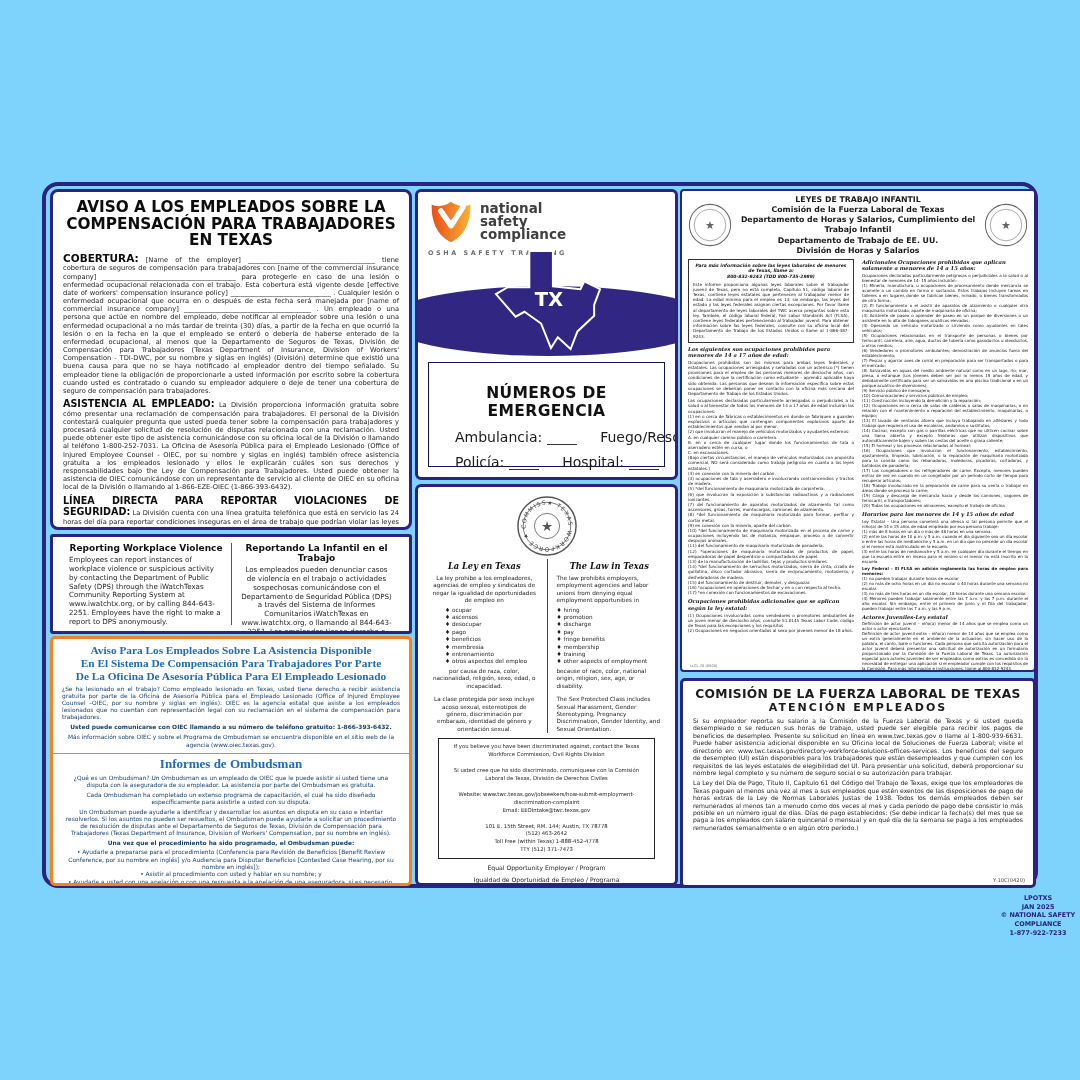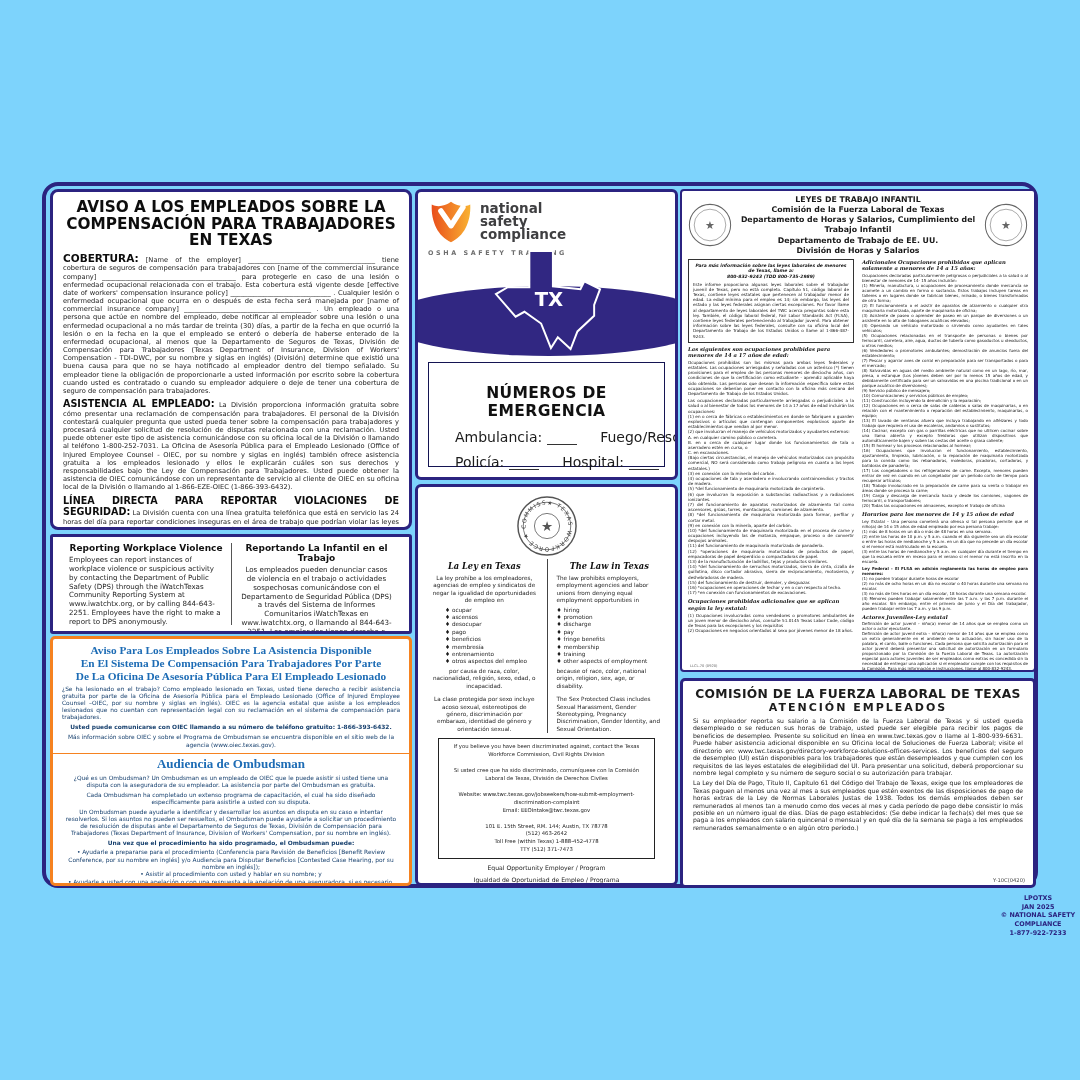--- a/index.html
+++ b/index.html
@@ -133,21 +133,21 @@
   </div>
 
   <div class="panel oi">
     <div class="oi-title pre">Aviso Para Los Empleados Sobre La Asistencia Disponible
 En El Sistema De Compensación Para Trabajadores Por Parte
 De La Oficina De Asesoría Pública Para El Empleado Lesionado</div>
     <div class="oi-p jus">¿Se ha lesionado en el trabajo? Como empleado lesionado en Texas, usted tiene derecho a recibir asistencia gratuita por parte de la Oficina de Asesoría Pública para el Empleado Lesionado (Office of Injured Employee Counsel –OIEC, por su nombre y siglas en inglés). OIEC es la agencia estatal que asiste a los empleados lesionados que no cuentan con representación legal con su reclamación en el sistema de compensación para trabajadores.</div>
     <div class="oi-p oi-b">Usted puede comunicarse con OIEC llamando a su número de teléfono gratuito: 1-866-393-6432.</div>
     <div class="oi-p">Más información sobre OIEC y sobre el Programa de Ombudsman se encuentra disponible en el sitio web de la agencia (www.oiec.texas.gov).</div>
     <div class="oi-rule"></div>
-    <div class="oi-h2">Audiencia de Ombudsman</div>
+    <div class="oi-h2">Informes de Ombudsman</div>
     <div class="oi-p">¿Qué es un Ombudsman? Un Ombudsman es un empleado de OIEC que le puede asistir si usted tiene una disputa con la aseguradora de su empleador. La asistencia por parte del Ombudsman es gratuita.</div>
     <div class="oi-p">Cada Ombudsman ha completado un extenso programa de capacitación, el cual ha sido diseñado específicamente para asistirle a usted con su disputa.</div>
     <div class="oi-p">Un Ombudsman puede ayudarle a identificar y desarrollar los asuntos en disputa en su caso e intentar resolverlos. Si los asuntos no pueden ser resueltos, el Ombudsman puede ayudarle a solicitar un procedimiento de resolución de disputas ante el Departamento de Seguros de Texas, División de Compensación para Trabajadores (Texas Department of Insurance, Division of Workers' Compensation, por su nombre en inglés).</div>
     <div class="oi-p oi-b">Una vez que el procedimiento ha sido programado, el Ombudsman puede:</div>
     <div class="oi-bullets pre">• Ayudarle a prepararse para el procedimiento (Conferencia para Revisión de Beneficios [Benefit Review Conference, por su nombre en inglés] y/o Audiencia para Disputar Beneficios [Contested Case Hearing, por su nombre en inglés]);
 • Asistir al procedimiento con usted y hablar en su nombre; y
 • Ayudarle a usted con una apelación o con una respuesta a la apelación de una aseguradora, si es necesario.</div>
 
   </div>
 

